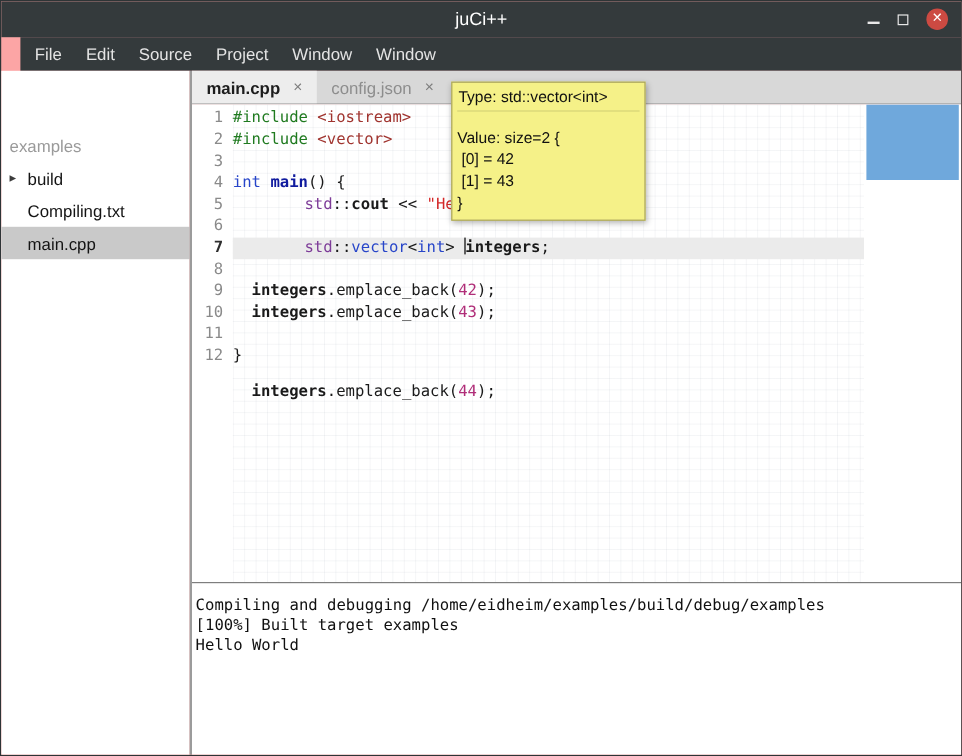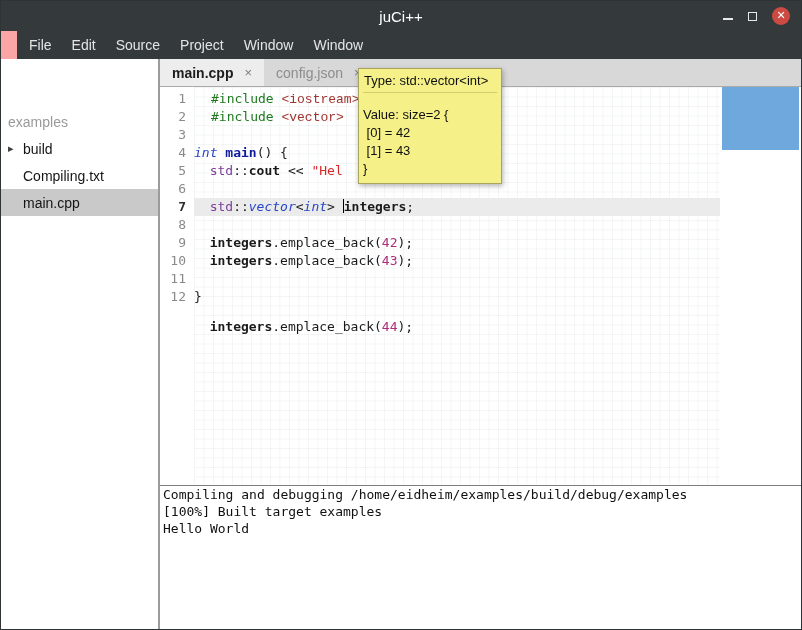--- a/index.html
+++ b/index.html
@@ -73,50 +73,50 @@
     position:relative; padding-top:3px;
     font-family:"DejaVu Sans Mono","Liberation Mono",monospace;
     font-size:13px; line-height:18px;
   }
   .row { display:flex; height:18px; }
   .ln { width:34px; flex:0 0 34px; padding-right:8px; text-align:right; color:var(--gutter-fg); }
   .ln.cur { color:#2e2e2e; font-weight:bold; }
   .code { width:526px; white-space:pre; color:var(--syn-text); }
   .code.hl  { background:var(--current-line-bg); }
   .code.dbg { background:var(--debug-line-bg);margin-top:48px; }
-  .tok-pp  { color:var(--syn-preproc);margin-left:17px; }
-  .tok-inc { color:var(--syn-include);font-family:Liberation Mono, monospace; }
-  .tok-kw  { color:var(--syn-keyword);font-style:italic; }
+  .tok-pp  { color:var(--syn-preproc); }
+  .tok-inc { color:var(--syn-include); }
+  .tok-kw  { color:var(--syn-keyword); }
   .tok-fn  { color:var(--syn-function); font-weight:bold; }
-  .tok-ns  { color:var(--syn-namespace); }
+  .tok-ns  { color:var(--syn-namespace);margin-left:44px; }
   .tok-b   { font-weight:bold; }
   .tok-str { color:var(--syn-string); }
   .tok-num { color:var(--syn-number); }
   .caret { display:inline-block; width:1px; height:14px; background:#000; vertical-align:-2px; }
   .scroll-block { position:absolute; top:0; right:2px; width:77px; height:63px; background:var(--scrollbar-blue); }
 
   
   .output {
     flex:1; background:var(--output-bg); border-top:1px solid #7e7e7e;
     font-family:"DejaVu Sans Mono","Liberation Mono",monospace;
-    font-size:13px; line-height:17px; padding:0 0 0 3px; color:#101010; overflow:hidden;
+    font-size:13px; line-height:17px; padding:10px 0 0 3px; color:#101010; overflow:hidden;
   }
   .out-line { white-space:pre; }
 
   
   .statusbar {
     height:30px; flex:0 0 30px; background:var(--statusbar-bg); border-top:1px solid #adadad;
     display:flex; align-items:center; padding-left:8px;
     font-family:"DejaVu Sans Mono","Liberation Mono",monospace; font-size:13px; color:#1c1c1c;
   }
   .status-center { margin-left:62px; }
 
   
   .tooltip {
-    position:absolute; left:357px; top:67px; width:144px;
+    position:absolute; left:375px; top:67px; width:162px;
     background:var(--tooltip-bg); border:1px solid var(--tooltip-border);
     box-shadow:1px 2px 5px rgba(0,0,0,0.3);
     font-size:13px; color:#101010; z-index:10; padding:2px 4px 5px;
   }
   .tt-type { padding:2px 1px 4px; border-bottom:1px solid rgba(0,0,0,0.15); white-space:nowrap; }
   .tt-value { padding-top:13px; }
   .tt-line { white-space:pre; line-height:18px; }
 </style>
 </head>
 <body>

